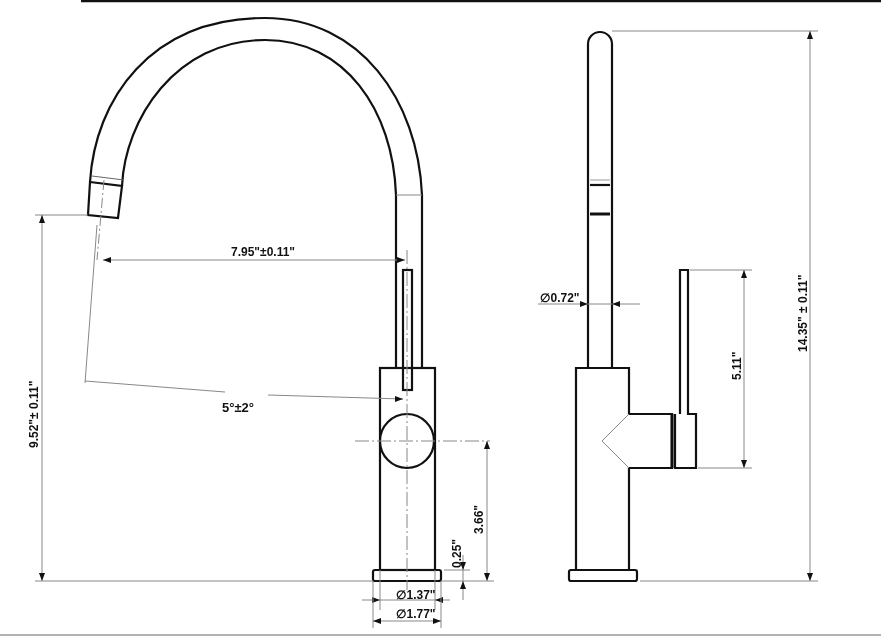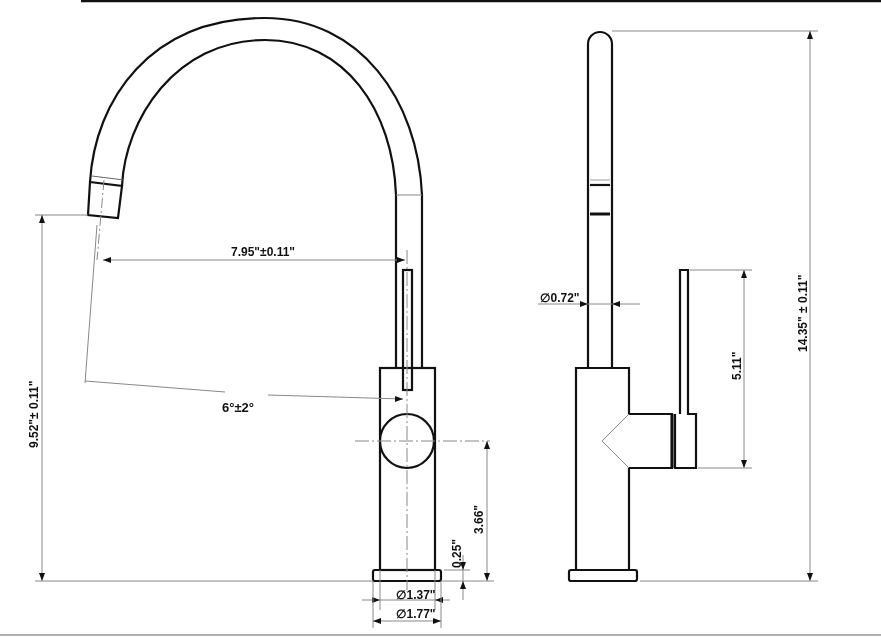--- a/index.html
+++ b/index.html
@@ -115,21 +115,21 @@
     <line x1="698" y1="468" x2="752" y2="468"></line>
 
     <line x1="538" y1="304" x2="640" y2="304"></line>
     <polygon points="588,304 580,301 580,307" stroke="none"></polygon>
     <polygon points="612,304 620,301 620,307" stroke="none"></polygon>
   </g>
 </svg>
 
   
   <div class="lbl" style="left:231px;top:246px;">7.95"±0.11"</div>
-  <div class="lbl" style="left:222px;top:401px;font-size:13px;">6°±2°</div>
+  <div class="lbl" style="left:222px;top:401px;font-size:13px;">5°±2°</div>
   <div class="lbl rot" style="left:28px;top:448px;">9.52"± 0.11"</div>
   <div class="lbl" style="left:396px;top:589px;">∅1.37"</div>
   <div class="lbl" style="left:396px;top:608px;">∅1.77"</div>
   <div class="lbl rot" style="left:451px;top:568px;">0.25"</div>
   <div class="lbl rot" style="left:473px;top:534px;">3.66"</div>
   <div class="lbl" style="left:540px;top:292px;">∅0.72"</div>
   <div class="lbl rot" style="left:731px;top:380px;">5.11"</div>
   <div class="lbl rot" style="left:797px;top:352px;">14.35" ± 0.11"</div>
 </div>
 

